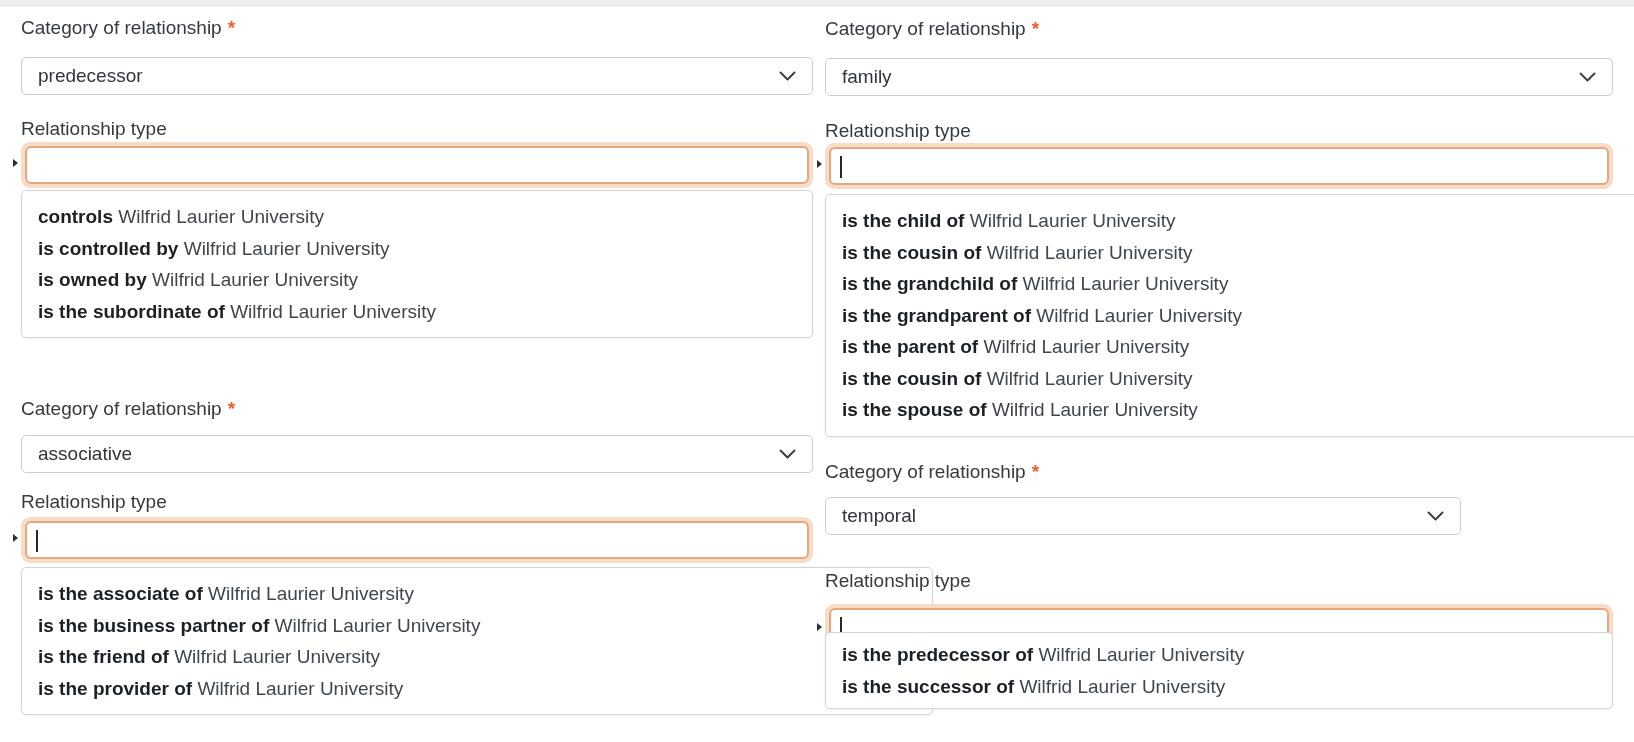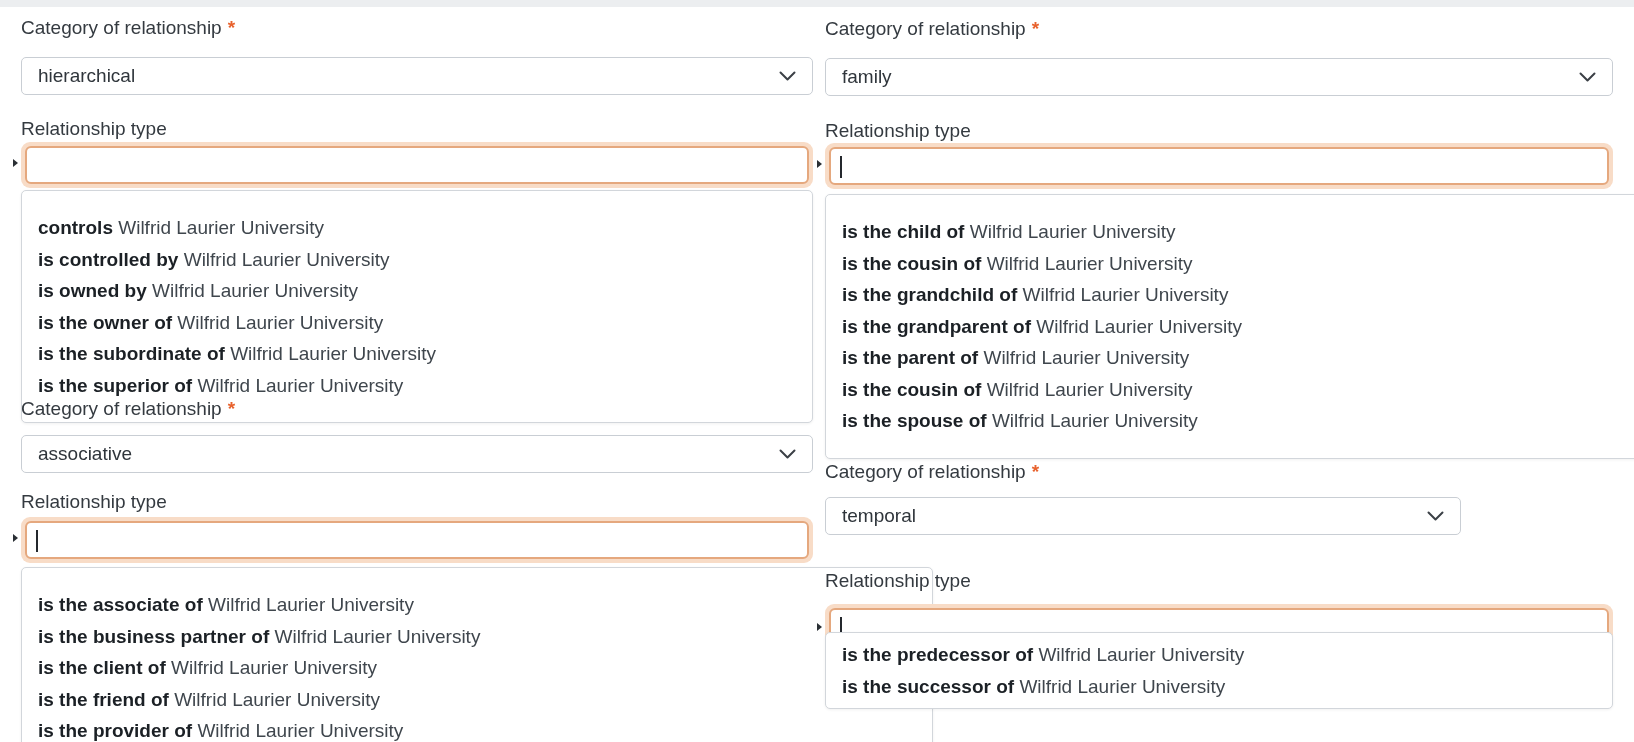--- a/index.html
+++ b/index.html
@@ -56,21 +56,21 @@
     left:9px; top:7px;
     width:2px; height:22px;
     background:#24282d;
   }
   .list {
     position:absolute;
     background:#fff;
     border:1px solid #d2d6db;
     border-radius:5px;
     box-shadow:0 1px 3px rgba(0,0,0,0.06);
-    padding:21px 0;
+    padding:10px 0;
     box-sizing:border-box;
     overflow:hidden;
   }
   .opt {
     height:31.5px;
     line-height:31.5px;
     padding-left:16px;
     font-size:19px;
     white-space:nowrap;
     cursor:pointer;
@@ -89,40 +89,38 @@
     left:0; top:735; width:1634px; height:7px;
     background:#eceef0;
   }
 </style>
 </head>
 <body>
 
 <div class="lbl" style="left:21px; top:17px;"><span>Category of relationship</span><span class="req">*</span></div>
 
 <div class="sel" style="left:21px; top:57px; width:792px;">
-  <span>hierarchical</span>
+  <span>predecessor</span>
   <svg class="chev" width="17" height="11" viewBox="0 0 17 11">
       <polyline points="1.5,1.5 8.5,8.5 15.5,1.5" fill="none" stroke="#3b4046" stroke-width="2" stroke-linecap="round" stroke-linejoin="round"></polyline>
     </svg>
 </div>
 
 <div class="lbl" style="left:21px; top:118px;">Relationship type</div>
 
 <div class="marker" style="left:13px; top:159px;"></div>
 <div class="inputwrap" style="left:21px; top:142px; width:792px; height:46px;">
   <div class="textinput"></div>
 </div>
 
 <div class="list" style="left:21px; top:190px; width:792px;">
   <div class="opt"><span class="pfx">controls</span> <span class="sfx">Wilfrid Laurier University</span></div>
   <div class="opt"><span class="pfx">is controlled by</span> <span class="sfx">Wilfrid Laurier University</span></div>
   <div class="opt"><span class="pfx">is owned by</span> <span class="sfx">Wilfrid Laurier University</span></div>
-  <div class="opt"><span class="pfx">is the owner of</span> <span class="sfx">Wilfrid Laurier University</span></div>
   <div class="opt"><span class="pfx">is the subordinate of</span> <span class="sfx">Wilfrid Laurier University</span></div>
-  <div class="opt"><span class="pfx">is the superior of</span> <span class="sfx">Wilfrid Laurier University</span></div>
 </div>
 
 <div class="lbl" style="left:825px; top:18px;"><span>Category of relationship</span><span class="req">*</span></div>
 
 <div class="sel" style="left:825px; top:58px; width:788px;">
   <span>family</span>
   <svg class="chev" width="17" height="11" viewBox="0 0 17 11">
       <polyline points="1.5,1.5 8.5,8.5 15.5,1.5" fill="none" stroke="#3b4046" stroke-width="2" stroke-linecap="round" stroke-linejoin="round"></polyline>
     </svg>
 </div>
@@ -160,21 +158,20 @@
 <div class="marker" style="left:13px; top:534px;"></div>
 <div class="inputwrap" style="left:21px; top:517px; width:792px; height:46px;">
   <div class="textinput">
       <span class="caret"></span>
     </div>
 </div>
 
 <div class="list" style="left:21px; top:567px; width:912px;">
   <div class="opt"><span class="pfx">is the associate of</span> <span class="sfx">Wilfrid Laurier University</span></div>
   <div class="opt"><span class="pfx">is the business partner of</span> <span class="sfx">Wilfrid Laurier University</span></div>
-  <div class="opt"><span class="pfx">is the client of</span> <span class="sfx">Wilfrid Laurier University</span></div>
   <div class="opt"><span class="pfx">is the friend of</span> <span class="sfx">Wilfrid Laurier University</span></div>
   <div class="opt"><span class="pfx">is the provider of</span> <span class="sfx">Wilfrid Laurier University</span></div>
 </div>
 
 <div class="lbl" style="left:825px; top:461px;"><span>Category of relationship</span><span class="req">*</span></div>
 
 <div class="sel" style="left:825px; top:497px; width:636px;">
   <span>temporal</span>
   <svg class="chev" width="17" height="11" viewBox="0 0 17 11">
       <polyline points="1.5,1.5 8.5,8.5 15.5,1.5" fill="none" stroke="#3b4046" stroke-width="2" stroke-linecap="round" stroke-linejoin="round"></polyline>

